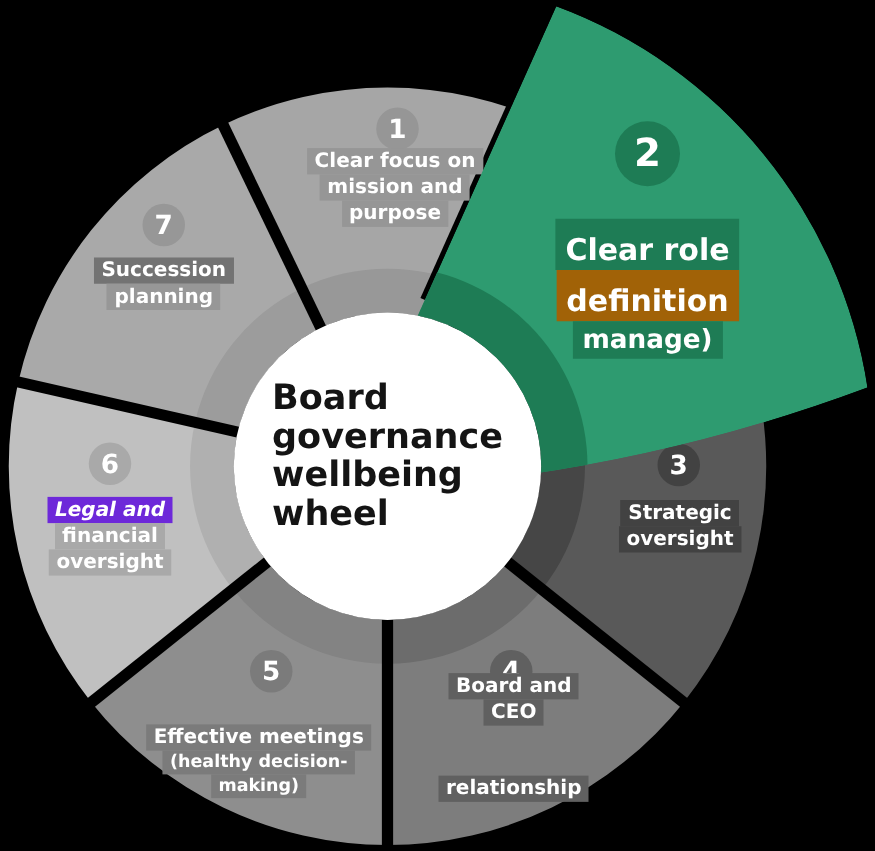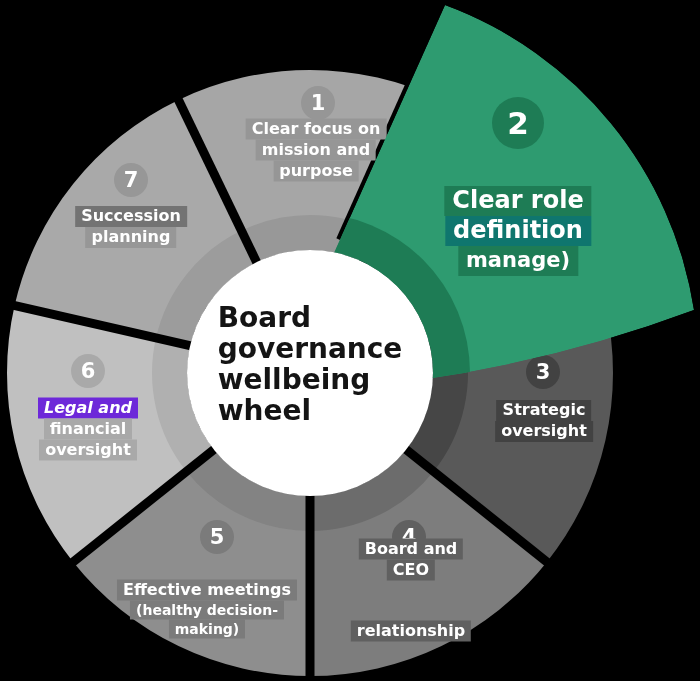--- a/index.html
+++ b/index.html
@@ -11,21 +11,21 @@
     color:#141414;font-weight:bold;font-size:28px;line-height:31px;white-space:nowrap;}
   .badge{position:absolute;border-radius:50%;display:flex;align-items:center;justify-content:center;
     color:#fff;font-weight:bold;transform:translate(-50%,-50%);}
   .badge.s{width:34px;height:34px;font-size:21px;}
   .badge.l{width:52px;height:52px;font-size:31px;}
   .seg-label{position:absolute;transform:translate(-50%,-50%);text-align:center;white-space:nowrap;}
   .seg-label .line{line-height:0;}
   .seg-label span{display:inline-block;color:#fff;font-weight:bold;line-height:1;
     font-size:16px;padding:2px 6px 3px;}
   .seg-label span.paren{font-size:14px;padding:2px 6px 3px;}
-  .seg-label.big span{font-size:24px;padding:2px 8px 4px;}
+  .seg-label.big span{font-size:24px;padding:13px 8px 4px;}
   .seg-label.big span.paren{font-size:21px;padding:4px 8px 5px;}
 </style>
 </head>
 <body>
 
 <div class="stage">
 
   <svg class="abs" id="base-svg" width="700" height="681" viewBox="0 0 700 681">
       <path d="M178.5,100.0A303,303,0,0,1,441.5,100.0L363.4,262.2A123,123,0,0,0,256.6,262.2Z" fill="#a6a6a6"></path>
       <path d="M241.4,230.6A158,158,0,0,1,378.6,230.6L363.4,262.2A123,123,0,0,0,256.6,262.2Z" fill="#989898"></path>
@@ -110,18 +110,18 @@
         <path d="M445,5 L330,262 L420,380 Q560,360 694,310 A388,388,0,0,0,445,5 Z" fill="#2e9b70"></path>
         <circle cx="310" cy="373" r="160" fill="#1e7c55"></circle>
       </g>
     </g>
   </svg>
 
   <div class="layer" id="labels-over">
       <div class="badge l" style="left: 518px; top: 123px; background: rgb(30, 124, 85);">2</div>
       <div class="seg-label big" style="left: 518px; top: 231px;">
         <div class="line"><span style="background: rgb(30, 124, 85);">Clear role</span></div>
-        <div class="line"><span style="background: #0f766e;">definition</span></div>
+        <div class="line"><span style="background: #a16207;">definition</span></div>
         <div class="line"><span class="paren" style="background: rgb(30, 124, 85);">manage)</span></div>
       </div>
     </div>
 
 </div>
 
 </body></html>

